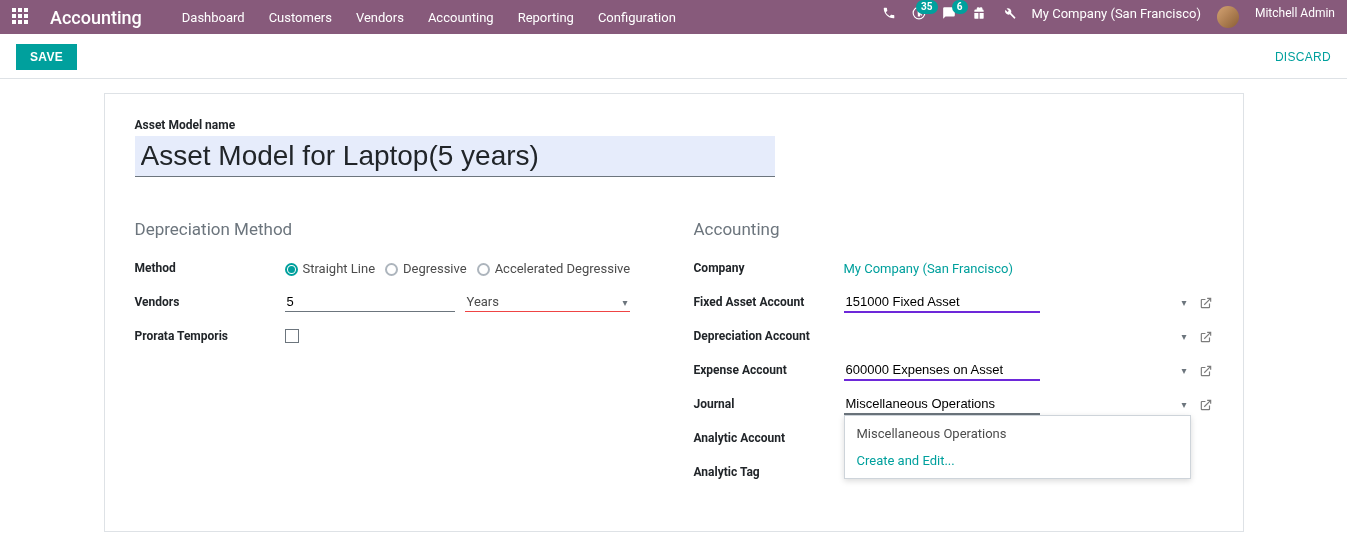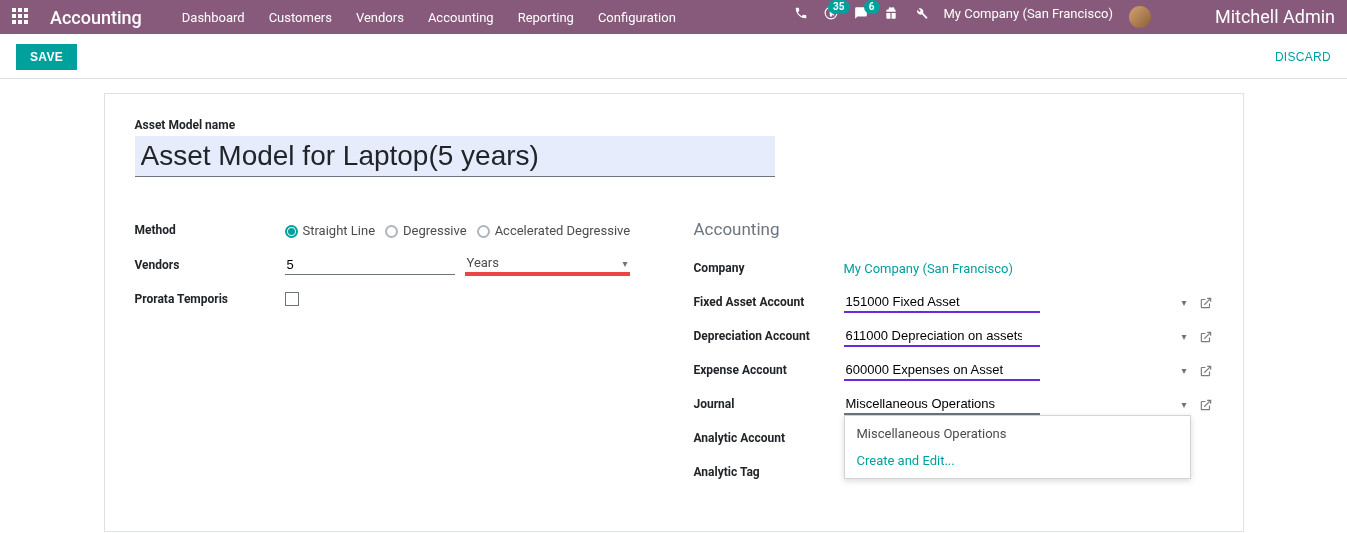--- a/index.html
+++ b/index.html
@@ -40,21 +40,21 @@
 .form-row .val { flex: 1; display: flex; align-items: center; gap: 10px; font-size: 13px; }
 
 .radio-group { display: flex; gap: 18px; align-items: center; }
 .radio-opt { display: flex; align-items: flex-end; gap: 5px; cursor: pointer; font-size: 13px; color: #4c4c4c; }
 .radio-circle { width: 13px; height: 13px; border: 2px solid #adb5bd; border-radius: 50%; display: inline-flex; align-items: center; justify-content: center; }
 .radio-circle.checked { border-color: #00a09d; }
 .radio-circle.checked::after { content:''; width: 7px; height: 7px; background: #00a09d; border-radius: 50%; }
 
 .text-input { border: none; border-bottom: 1px solid #6c757d; font-size: 13px; padding: 2px 2px; width: 170px; background: transparent; }
 
-.select-like { border: none; border-bottom: 4px solid #ef4444; font-size: 13px; padding: 2px 18px 2px 2px; width: 165px; position: relative; background: transparent; cursor: pointer; }
+.select-like { border: none; border-bottom: 1px solid #ef4444; font-size: 13px; padding: 2px 18px 2px 2px; width: 165px; position: relative; background: transparent; cursor: pointer; }
 .caret { position: absolute; right: 2px; top: 50%; transform: translateY(-50%); font-size: 10px; color: #6c757d; }
 
 .checkbox-faux { width: 14px; height: 14px; border: 1px solid #6c757d; cursor: pointer; display:inline-block; }
 
 .link-val { color: #00a09d; cursor: pointer; }
 
 .m2o-row { display:flex; align-items:center; gap:8px; flex:1; }
 .m2o-input { flex:1; border:none; border-bottom:2px solid #6d28d9; padding:2px 18px 2px 2px; font-size:13px; position:relative; background:transparent; }
 .m2o-wrap { flex:1; position: relative; }
 .m2o-caret { position:absolute; right:4px; top:50%; transform:translateY(-50%); font-size:10px; color:#6c757d; pointer-events:none; }
@@ -117,38 +117,39 @@
           <path d="M20 6h-2.2c.1-.3.2-.6.2-1a3 3 0 00-5-2.2A3 3 0 008 5c0 .4.1.7.2 1H6a2 2 0 00-2 2v2h16V8a2 2 0 00-2-2zM4 20a2 2 0 002 2h5v-10H4v8zm9 2h5a2 2 0 002-2v-8h-7v10z"></path>
         </svg>
     </span>
     <span class="sys-icon">
       <svg class="icon-svg" viewBox="0 0 24 24">
           <path d="M22.7 19.3l-7.1-7.1a6 6 0 00-7.8-7.8l3.9 3.9-2.1 2.1-3.9-3.9a6 6 0 007.8 7.8l7.1 7.1a1 1 0 001.4 0l.7-.7a1 1 0 000-1.4z"></path>
         </svg>
     </span>
     <span class="sys-icon" style="font-size:13px;">My Company (San Francisco)</span>
     <span class="avatar"></span>
-    <span style="font-size:18px;margin-left:48px;">Mitchell Admin</span>
+    <span style="font-size:12px;">Mitchell Admin</span>
   </div>
 </div>
 
 <div class="control-panel">
   <div class="actions">
     <button class="btn-primary">SAVE</button>
     <button class="btn-secondary">DISCARD</button>
   </div>
 </div>
 
 <div class="form-sheet">
   <div class="field-label-top">Asset Model name</div>
   <input class="title-input" value="Asset Model for Laptop(5 years)" style="">
 
   <div class="form-cols">
 
     <div class="form-col">
+      <div class="section-title">Depreciation Method</div>
 
       <div class="form-row">
         <div class="lbl">Method</div>
         <div class="val radio-group">
           <div class="radio-opt">
             <span class="radio-circle checked"></span>
             <span>Straight Line</span>
           </div>
           <div class="radio-opt">
             <span class="radio-circle"></span>
@@ -204,21 +205,20 @@
                 <path d="M14 3h7v7h-2V6.4l-9.3 9.3-1.4-1.4L17.6 5H14V3zM5 5h6v2H5v12h12v-6h2v6a2 2 0 01-2 2H5a2 2 0 01-2-2V7a2 2 0 012-2z"></path>
               </svg>
           </span>
         </div>
       </div>
 
       <div class="form-row">
         <div class="lbl">Depreciation Account</div>
         <div class="m2o-row">
           <div class="m2o-wrap">
-            <input class="m2o-input" value="611000 Depreciation on assets" style="">
             <span class="m2o-caret">▾</span>
           </div>
           <span class="ext-link">
             <svg class="icon-svg" viewBox="0 0 24 24">
                 <path d="M14 3h7v7h-2V6.4l-9.3 9.3-1.4-1.4L17.6 5H14V3zM5 5h6v2H5v12h12v-6h2v6a2 2 0 01-2 2H5a2 2 0 01-2-2V7a2 2 0 012-2z"></path>
               </svg>
           </span>
         </div>
       </div>
 

